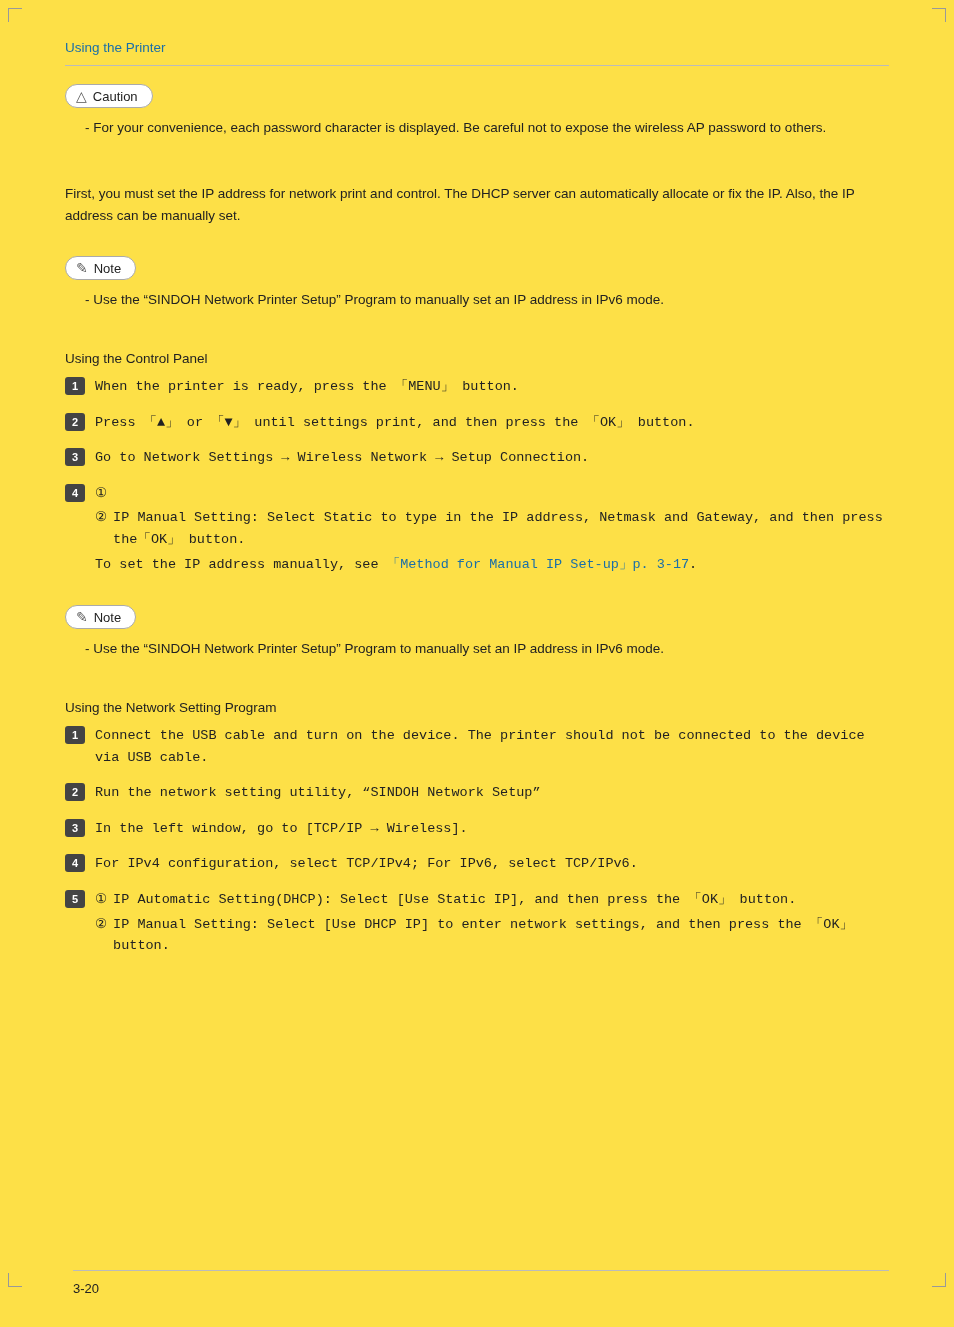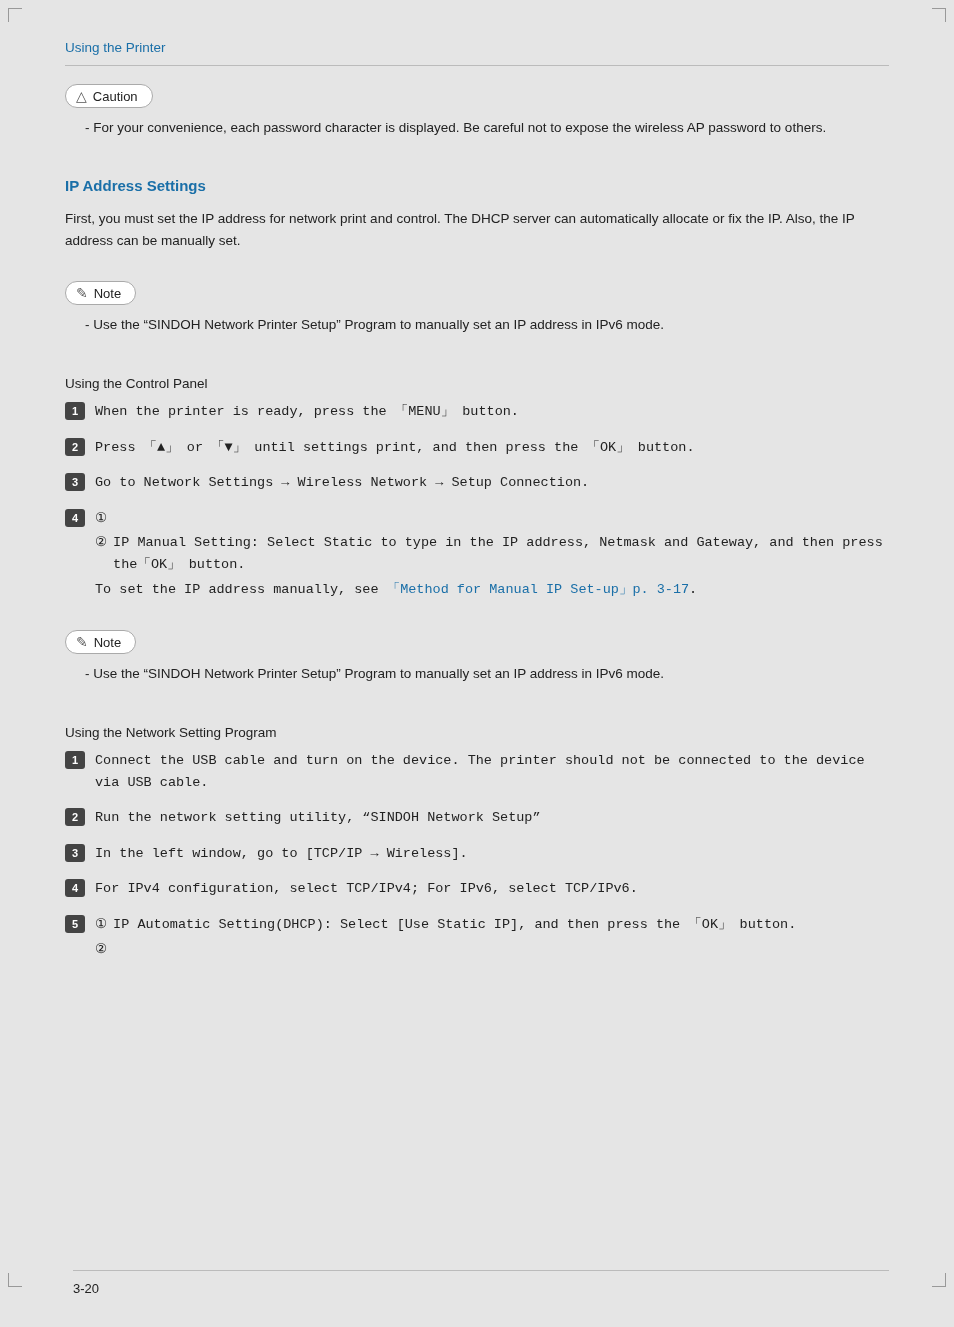--- a/index.html
+++ b/index.html
@@ -11,21 +11,21 @@
       width: 954px;
       min-height: 1327px;
       position: relative;
     }
 
     .page {
       width: 954px;
       min-height: 1327px;
       padding: 0;
       position: relative;
-      background: #e5e5e5;
+      background: #fde047;
     }
 
     
     .corner-tl, .corner-tr, .corner-bl, .corner-br {
       position: absolute;
       width: 14px;
       height: 14px;
     }
     .corner-tl { top: 8px; left: 8px; border-top: 1.5px solid #999; border-left: 1.5px solid #999; }
     .corner-tr { top: 8px; right: 8px; border-top: 1.5px solid #999; border-right: 1.5px solid #999; }
@@ -221,21 +221,20 @@
     <div class="note-section">
       <div class="caution-box">
         <span class="caution-icon">△</span>
         <span>Caution</span>
       </div>
       <div class="bullet-item">For your convenience, each password character is displayed. Be careful not to expose the wireless AP password to others.</div>
     </div>
 
     <div class="spacer-lg"></div>
 
-    <div class="section-heading">IP Address Settings</div>
 
     <div class="paragraph">First, you must set the IP address for network print and control. The DHCP server can automatically allocate or fix the IP. Also, the IP address can be manually set.</div>
 
     <div class="spacer-sm"></div>
 
     <div class="note-section">
       <div class="note-box">
         <span class="note-icon">✎</span>
         <span>Note</span>
       </div>
@@ -331,20 +330,21 @@
       <div class="step-badge">
           <span>5</span>
         </div>
       <div class="step-content">
         <div class="sub-item">
           <span class="sub-num">①</span>
           <span class="sub-text">IP Automatic Setting(DHCP): Select [Use Static IP], and then press the 「OK」 button.</span>
         </div>
         <div class="sub-item">
           <span class="sub-num">②</span>
+          <span class="sub-text">IP Manual Setting: Select [Use DHCP IP] to enter network settings, and then press the 「OK」 button.</span>
         </div>
       </div>
     </div>
 
   </div>
 
   <div class="page-footer">
     <hr class="footer-divider">
     <div class="footer-page-num">
       <span>3</span><span>-20</span>

